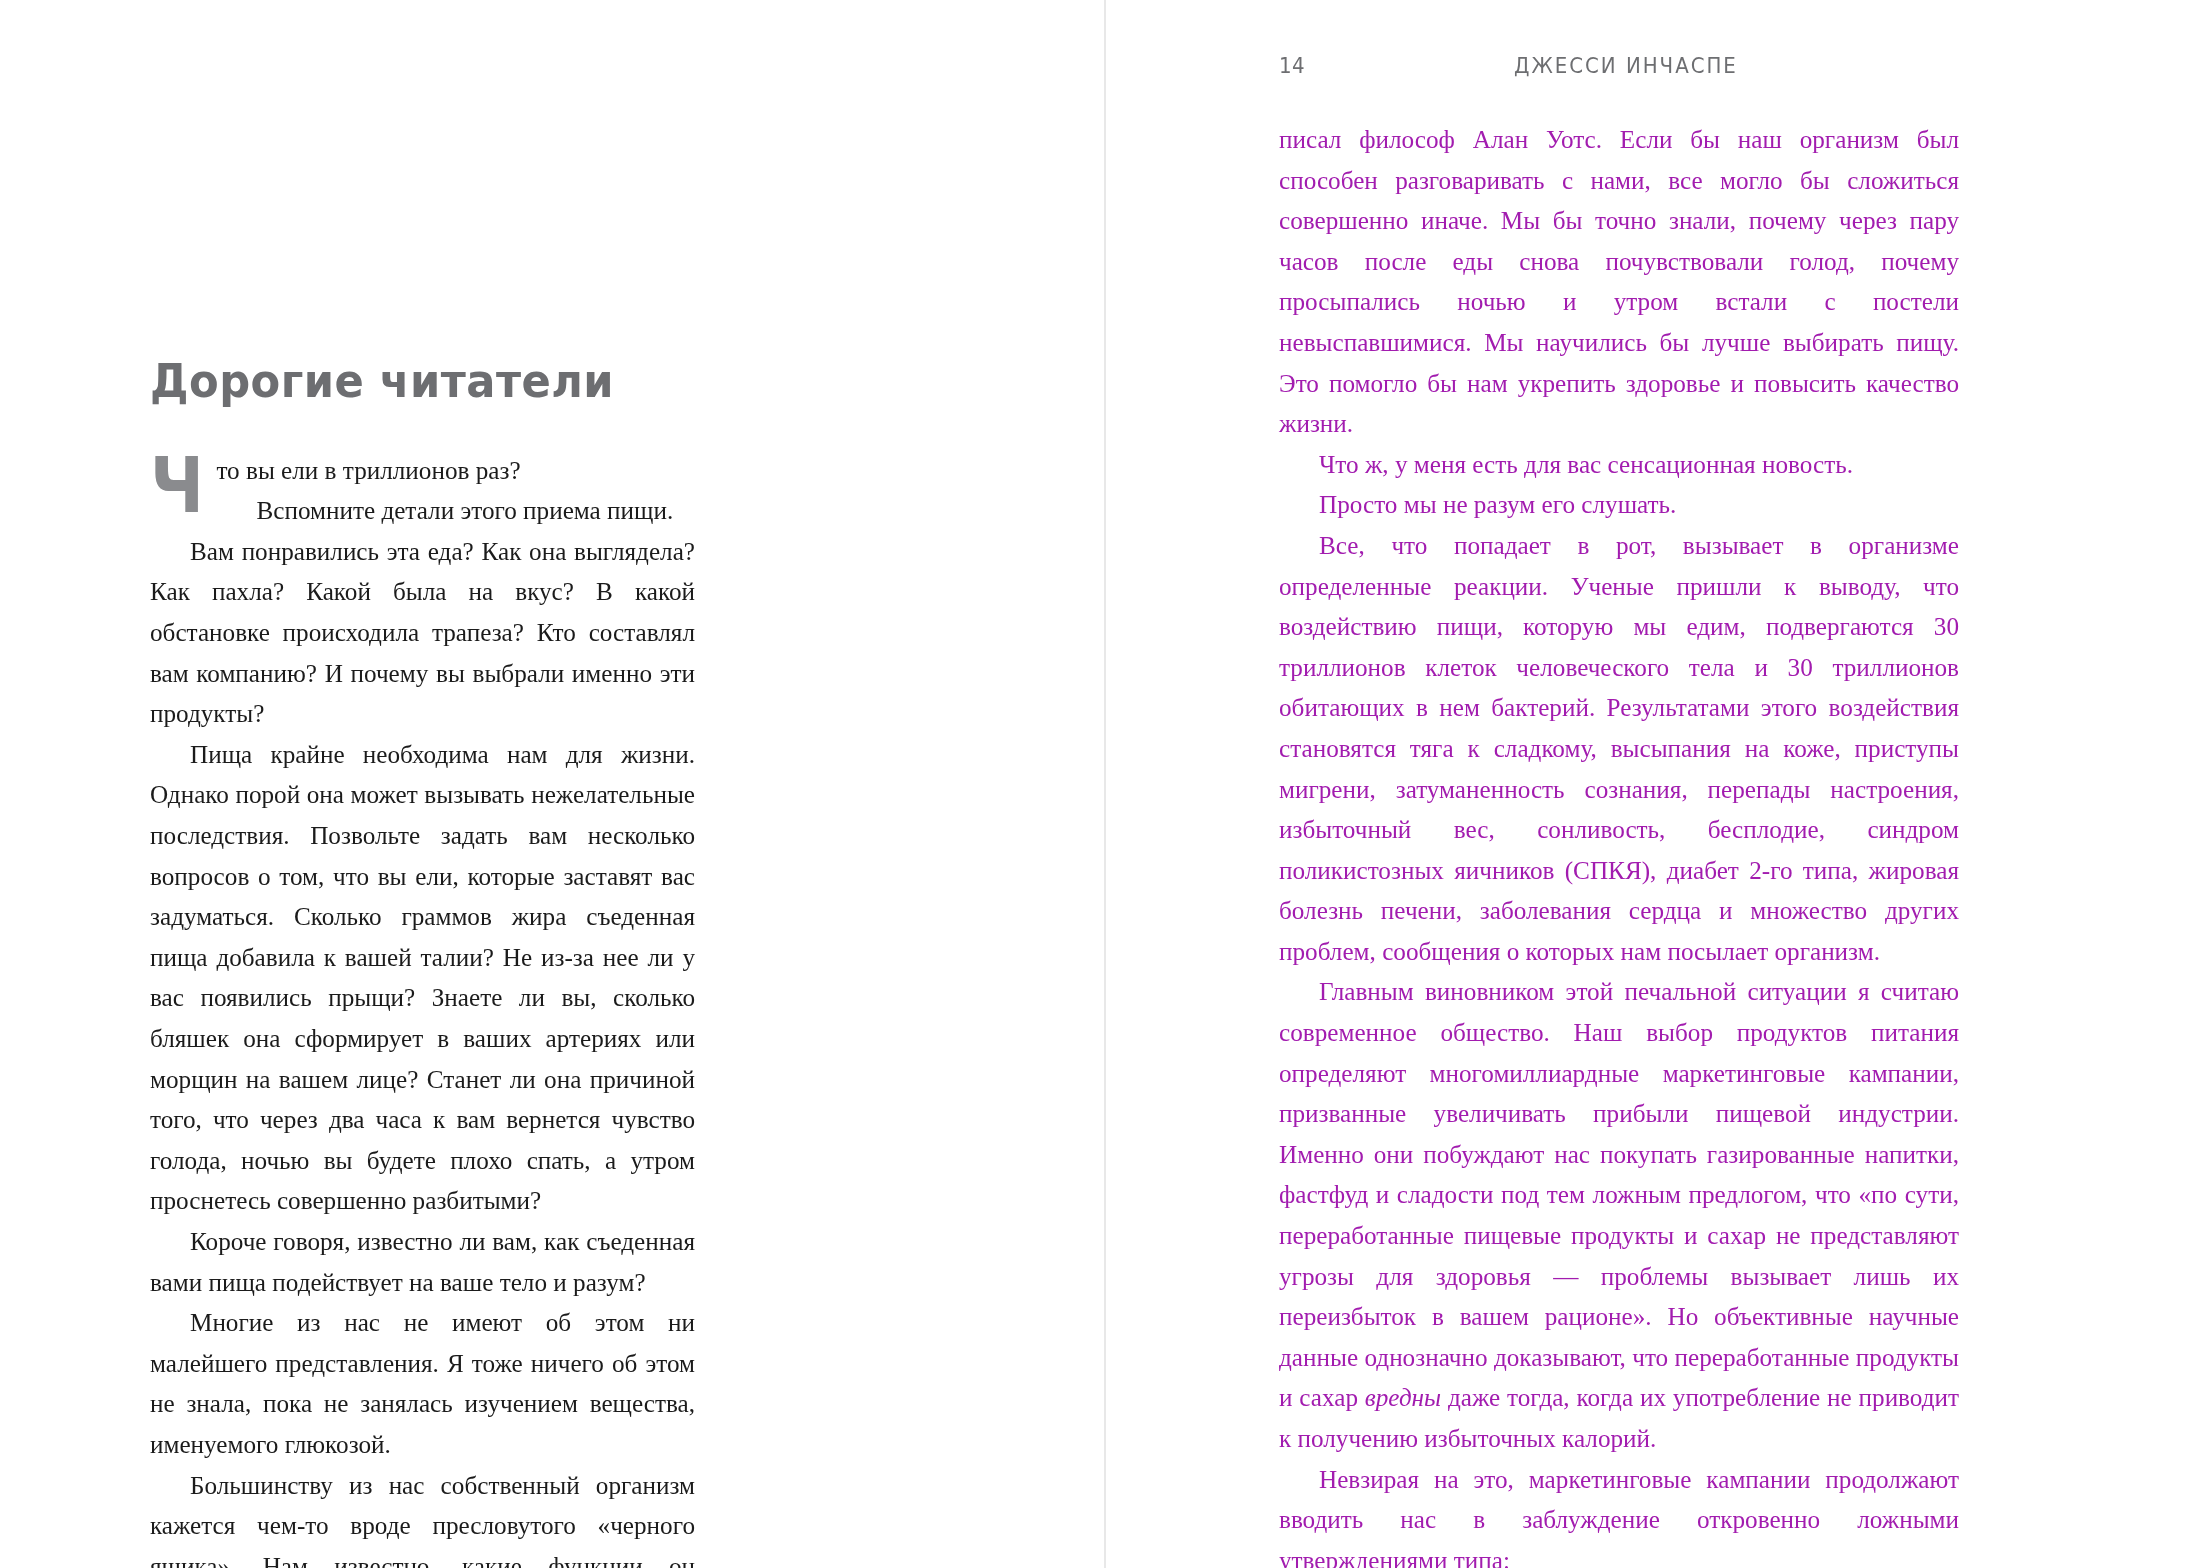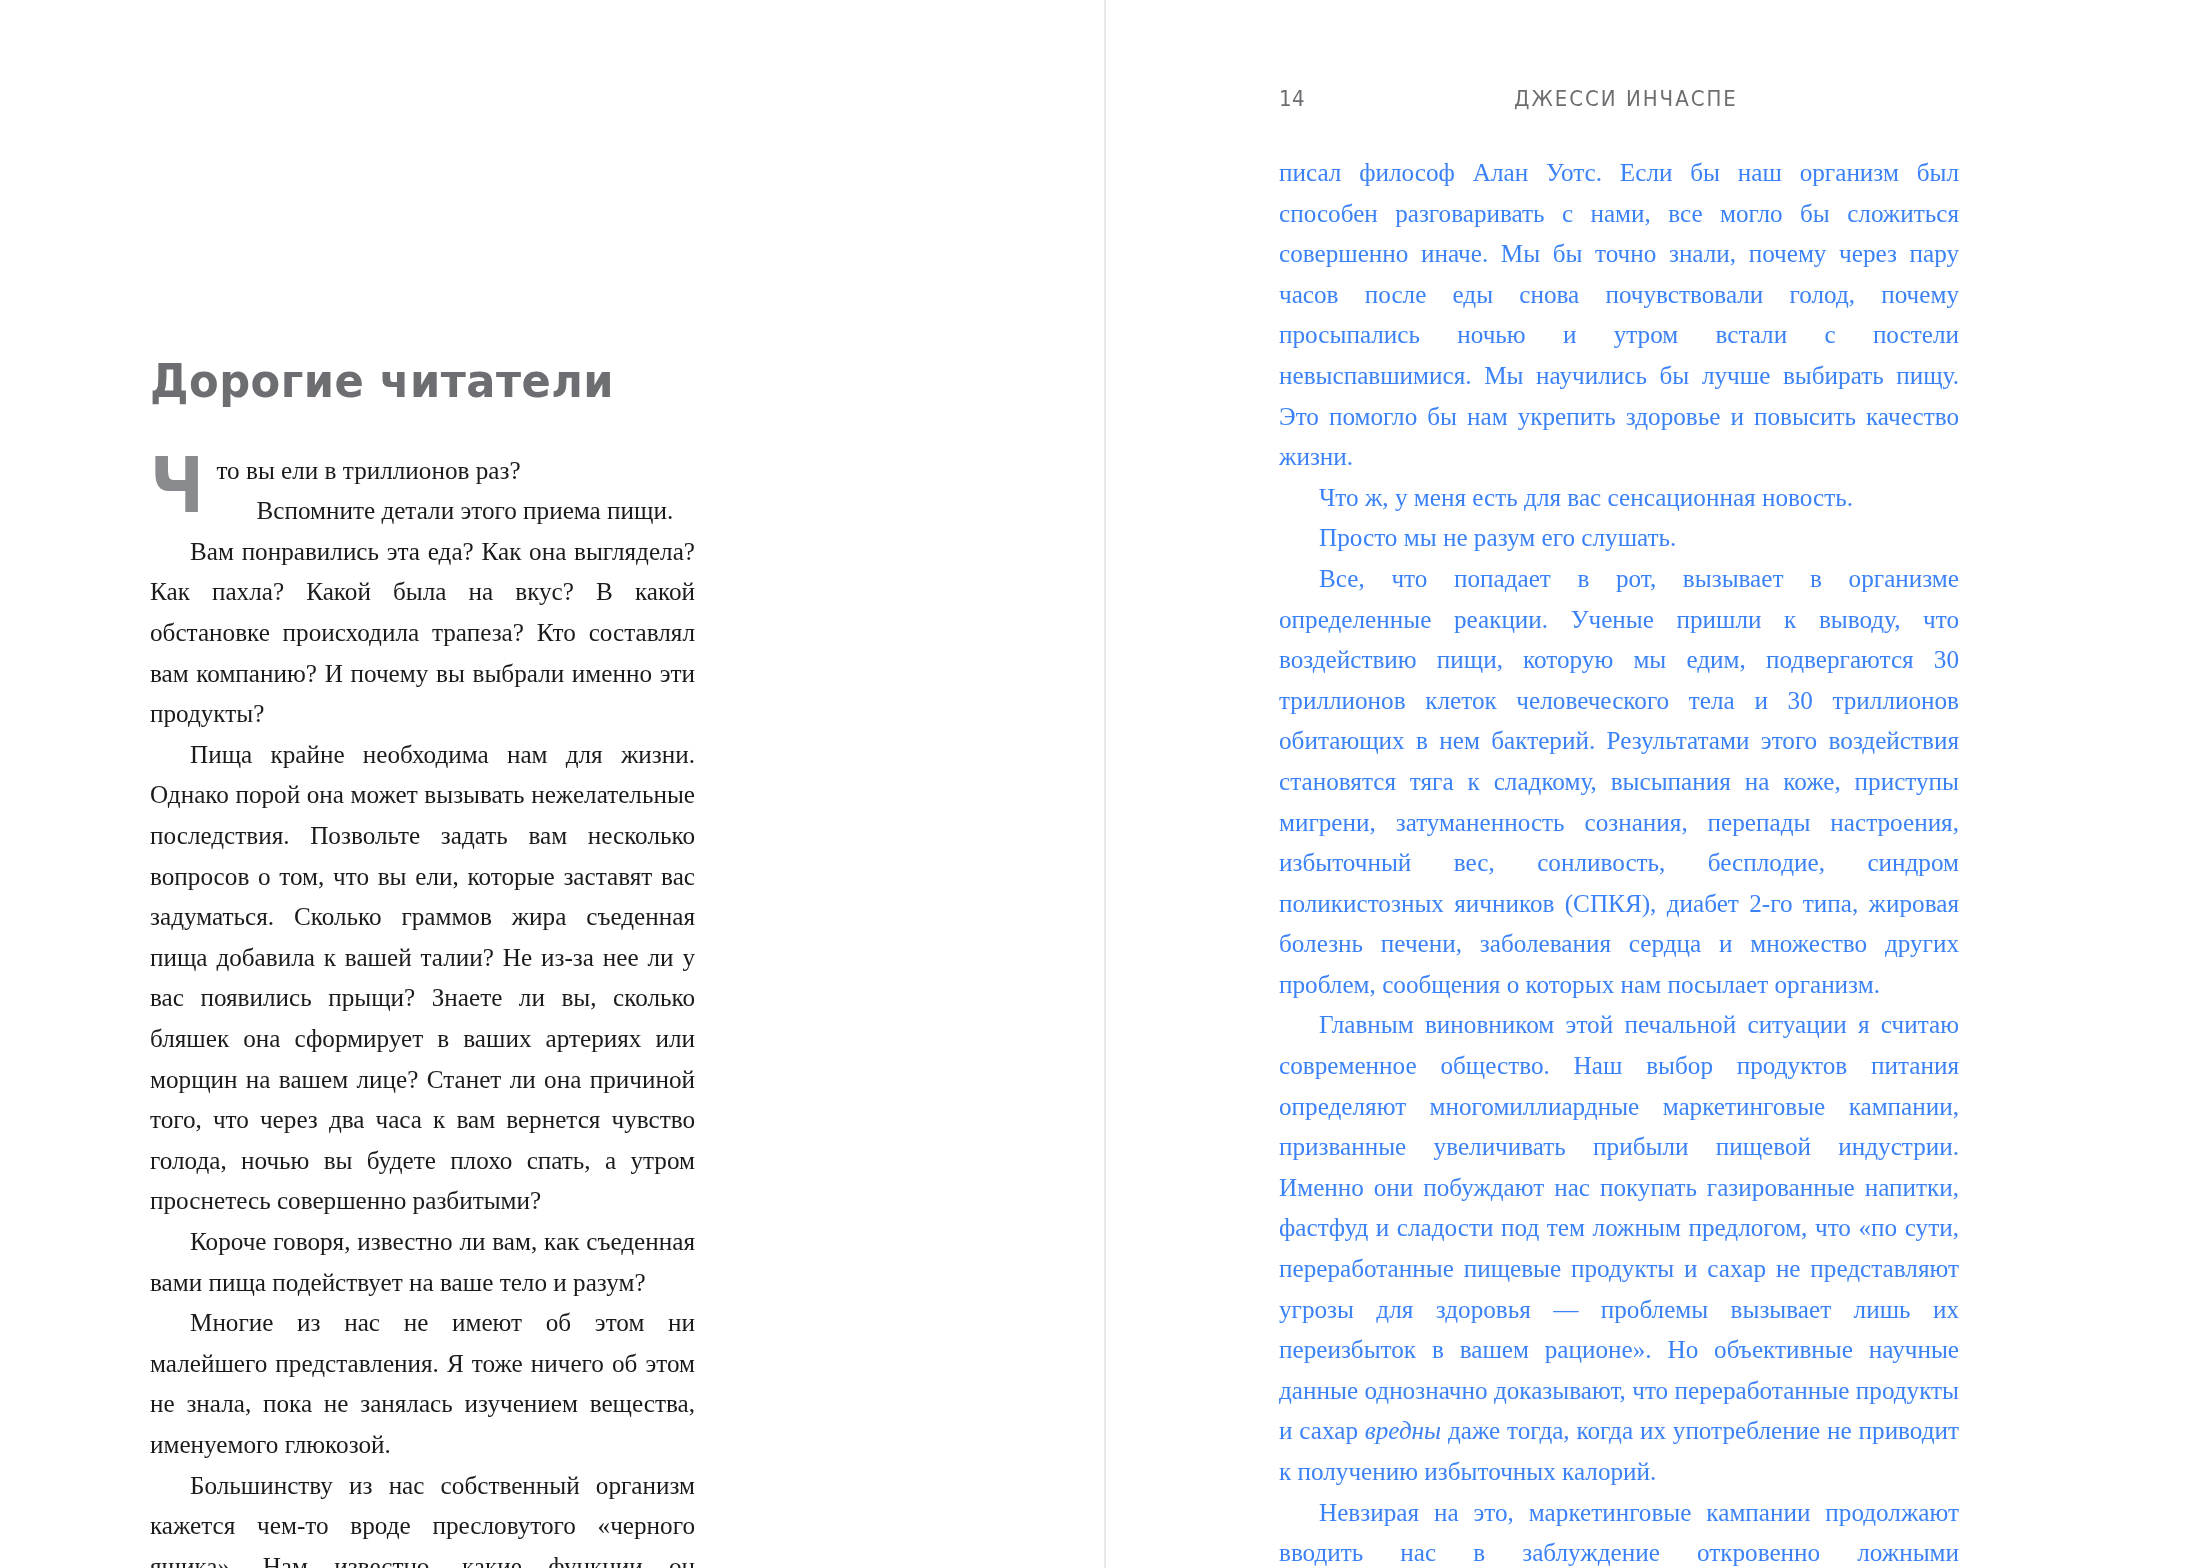--- a/index.html
+++ b/index.html
@@ -96,21 +96,21 @@
   }
   .right-content {
     position: absolute;
     left: 175px;
     top: 0;
     width: 680px;
   }
   .runhead {
     display: flex;
     align-items: flex-start;
-    margin-top: 86px;
+    margin-top: 53px;
     font-family: "DejaVu Sans", "Liberation Sans", sans-serif;
     color: #6d6e71;
   }
   .runhead .folio {
     font-size: 22px;
     letter-spacing: 0.5px;
     transform: scaleX(0.9);
     transform-origin: left center;
   }
   .runhead .author {
@@ -120,21 +120,21 @@
     transform: scaleX(0.9);
     transform-origin: left center;
     white-space: nowrap;
   }
   .right-body {
     margin-top: 42px;
   }
   p.rbody {
     font-size: 25.2px;
     line-height: 40.6px;
-    color: #3b82f6;
+    color: #a21caf;
     text-align: justify;
     margin: 0;
     text-indent: 40px;
   }
   p.rbody.noindent {
     text-indent: 0;
   }
   p.rbody em {
     font-style: italic;
   }

